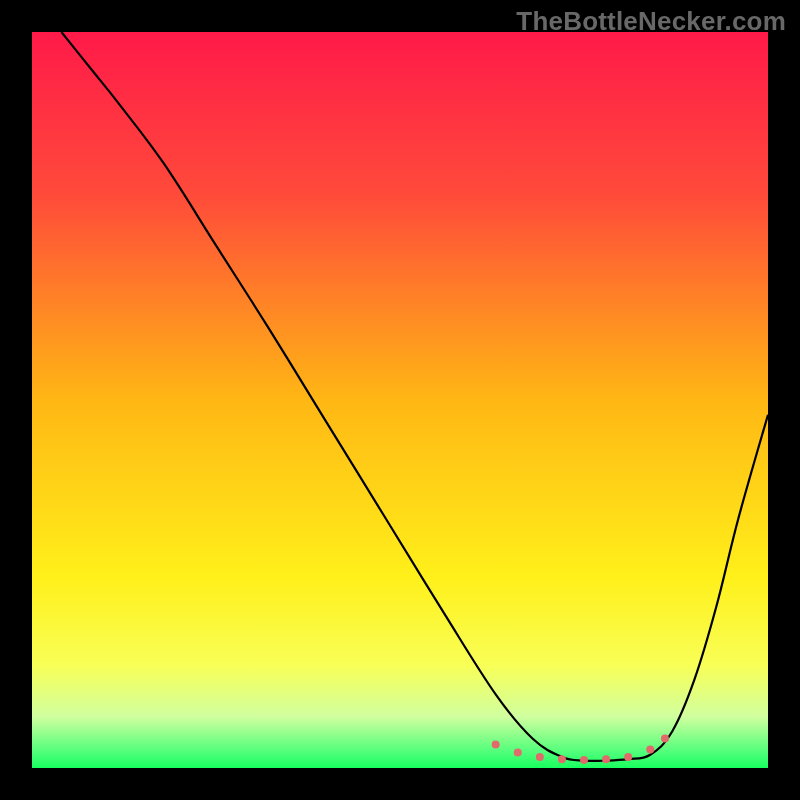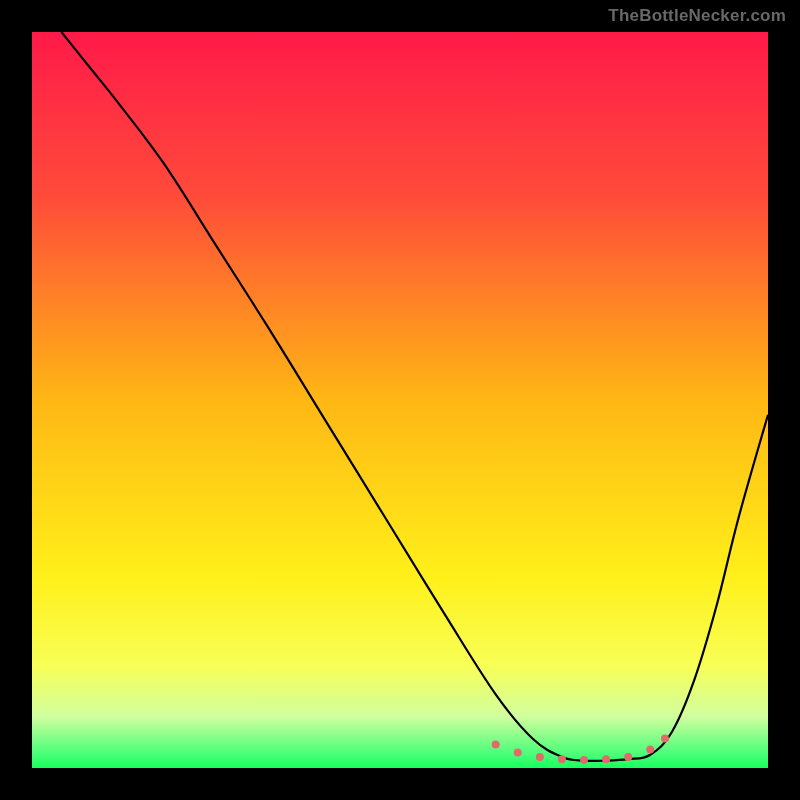--- a/index.html
+++ b/index.html
@@ -1,17 +1,17 @@
 <!DOCTYPE html>
 <html><head>
 <meta charset="utf-8">
 <style>
   * { margin: 0; padding: 0; box-sizing: border-box; }
   body { width: 800px; height: 800px; background: #000; position: relative; font-family: Arial, sans-serif; }
-  .watermark { position: absolute; top: 6px; right: 14px; color: #686868; font-size: 17px; font-weight: bold; letter-spacing: 0.2px; z-index: 10; }
+  .watermark { position: absolute; top: 6px; right: 14px; color: #686868; font-size: 26px; font-weight: bold; letter-spacing: 0.2px; z-index: 10; }
   .chart-frame { position: absolute; left: 32px; top: 32px; width: 736px; height: 736px; background: #000; }
   .gradient-area { position: absolute; left: 0; top: 0; width: 736px; height: 736px; }
   .curve-layer { position: absolute; left: 0; top: 0; width: 736px; height: 736px; }
   .markers-layer { position: absolute; left: 0; top: 0; width: 736px; height: 736px; }
 </style>
 </head>
 <body>
 
 <div class="watermark">TheBottleNecker.com</div>
 

